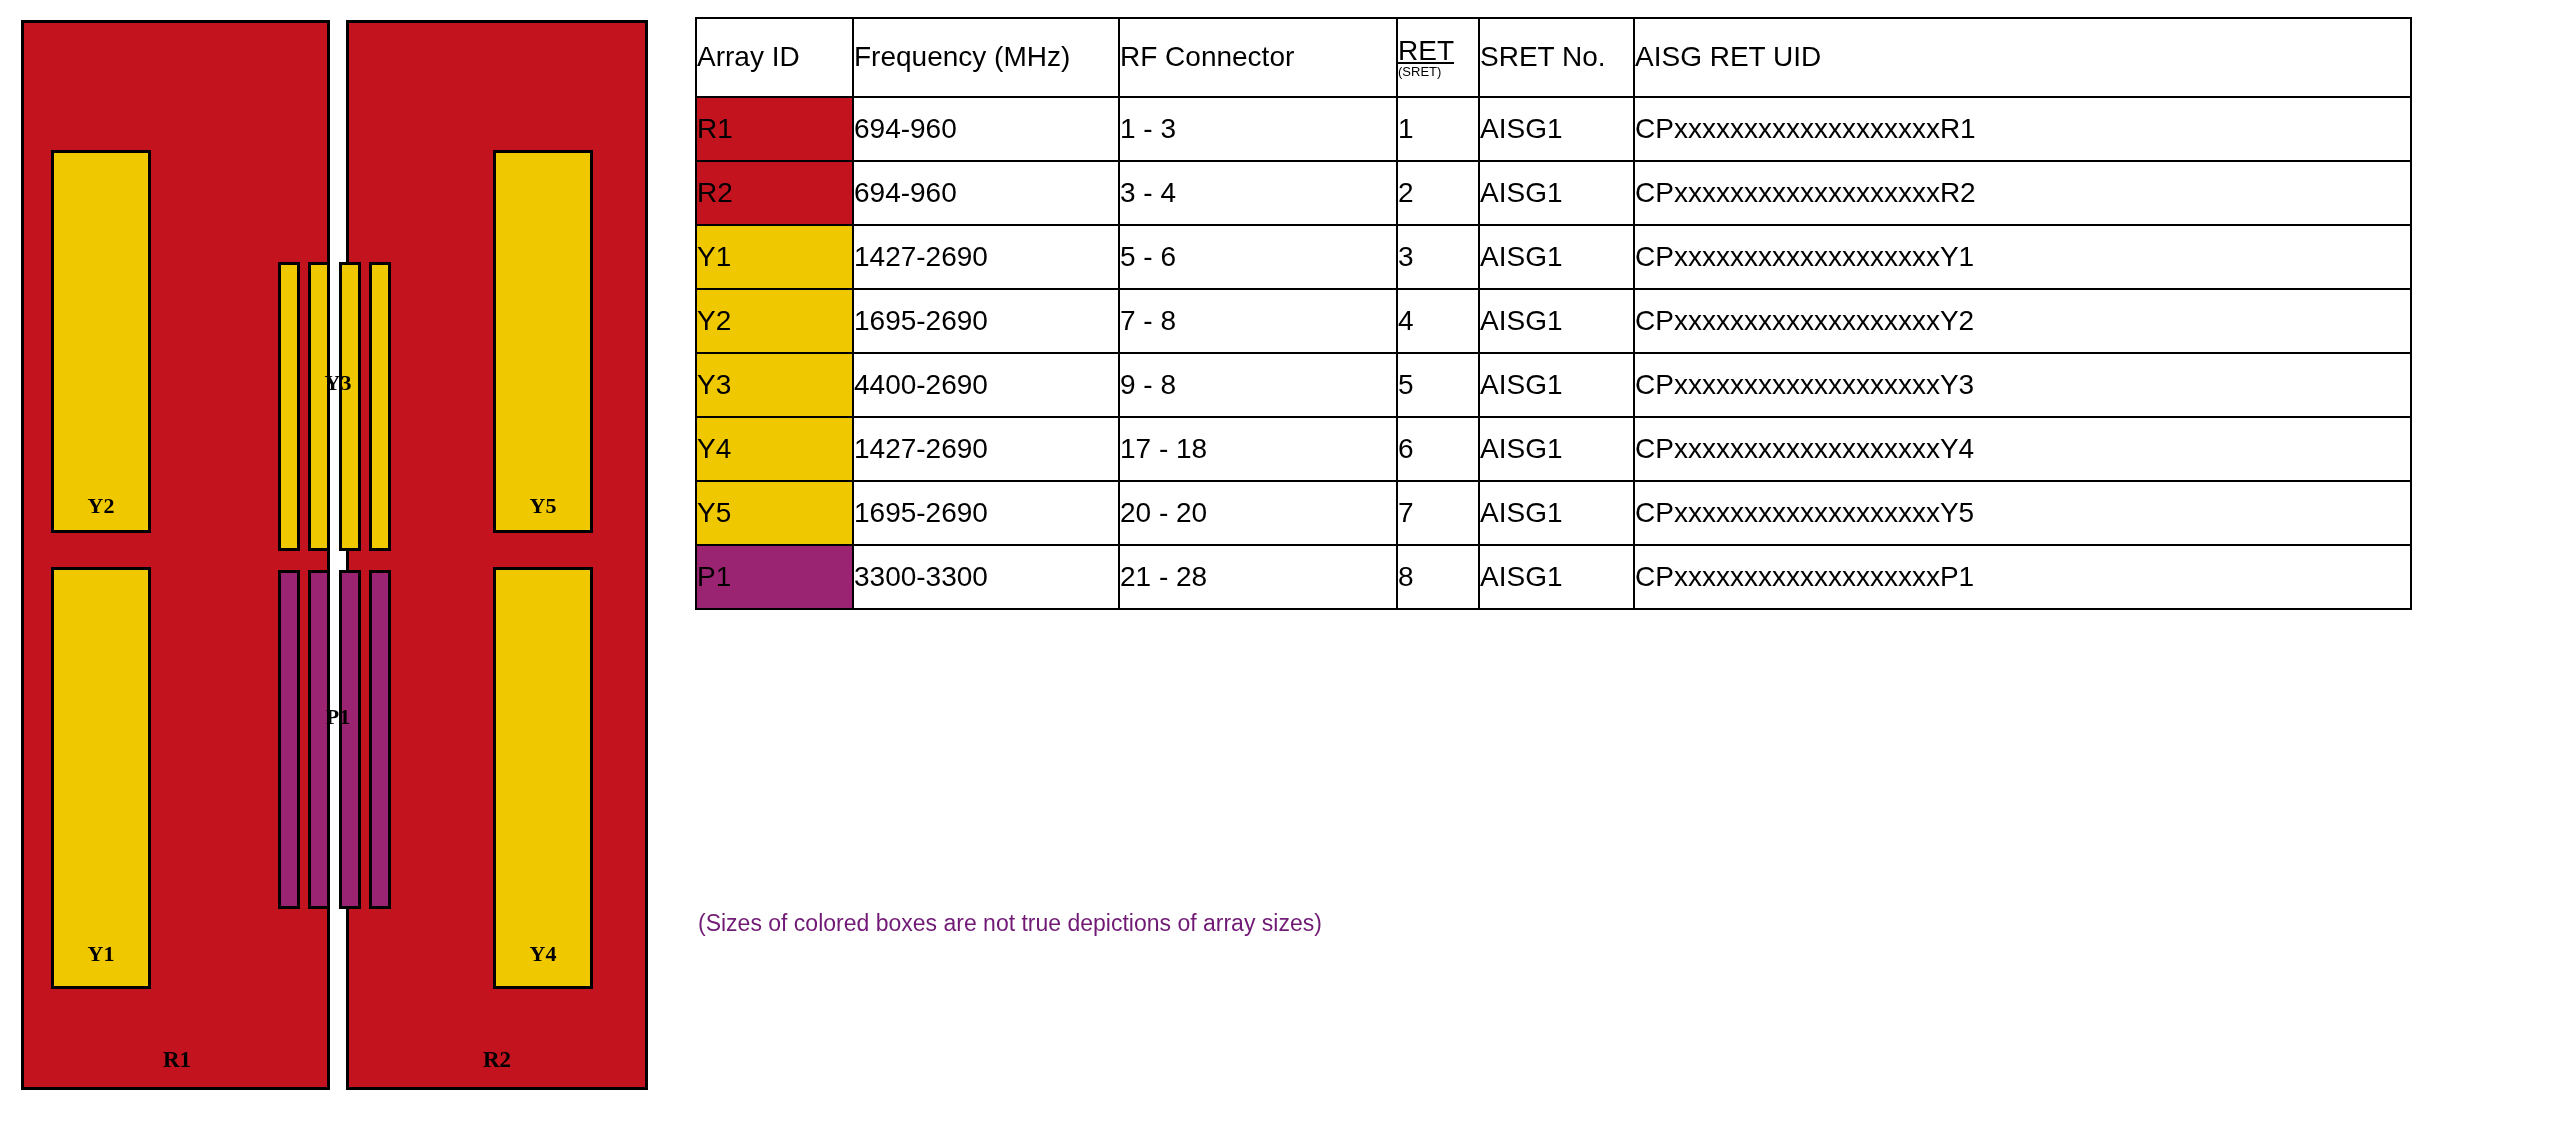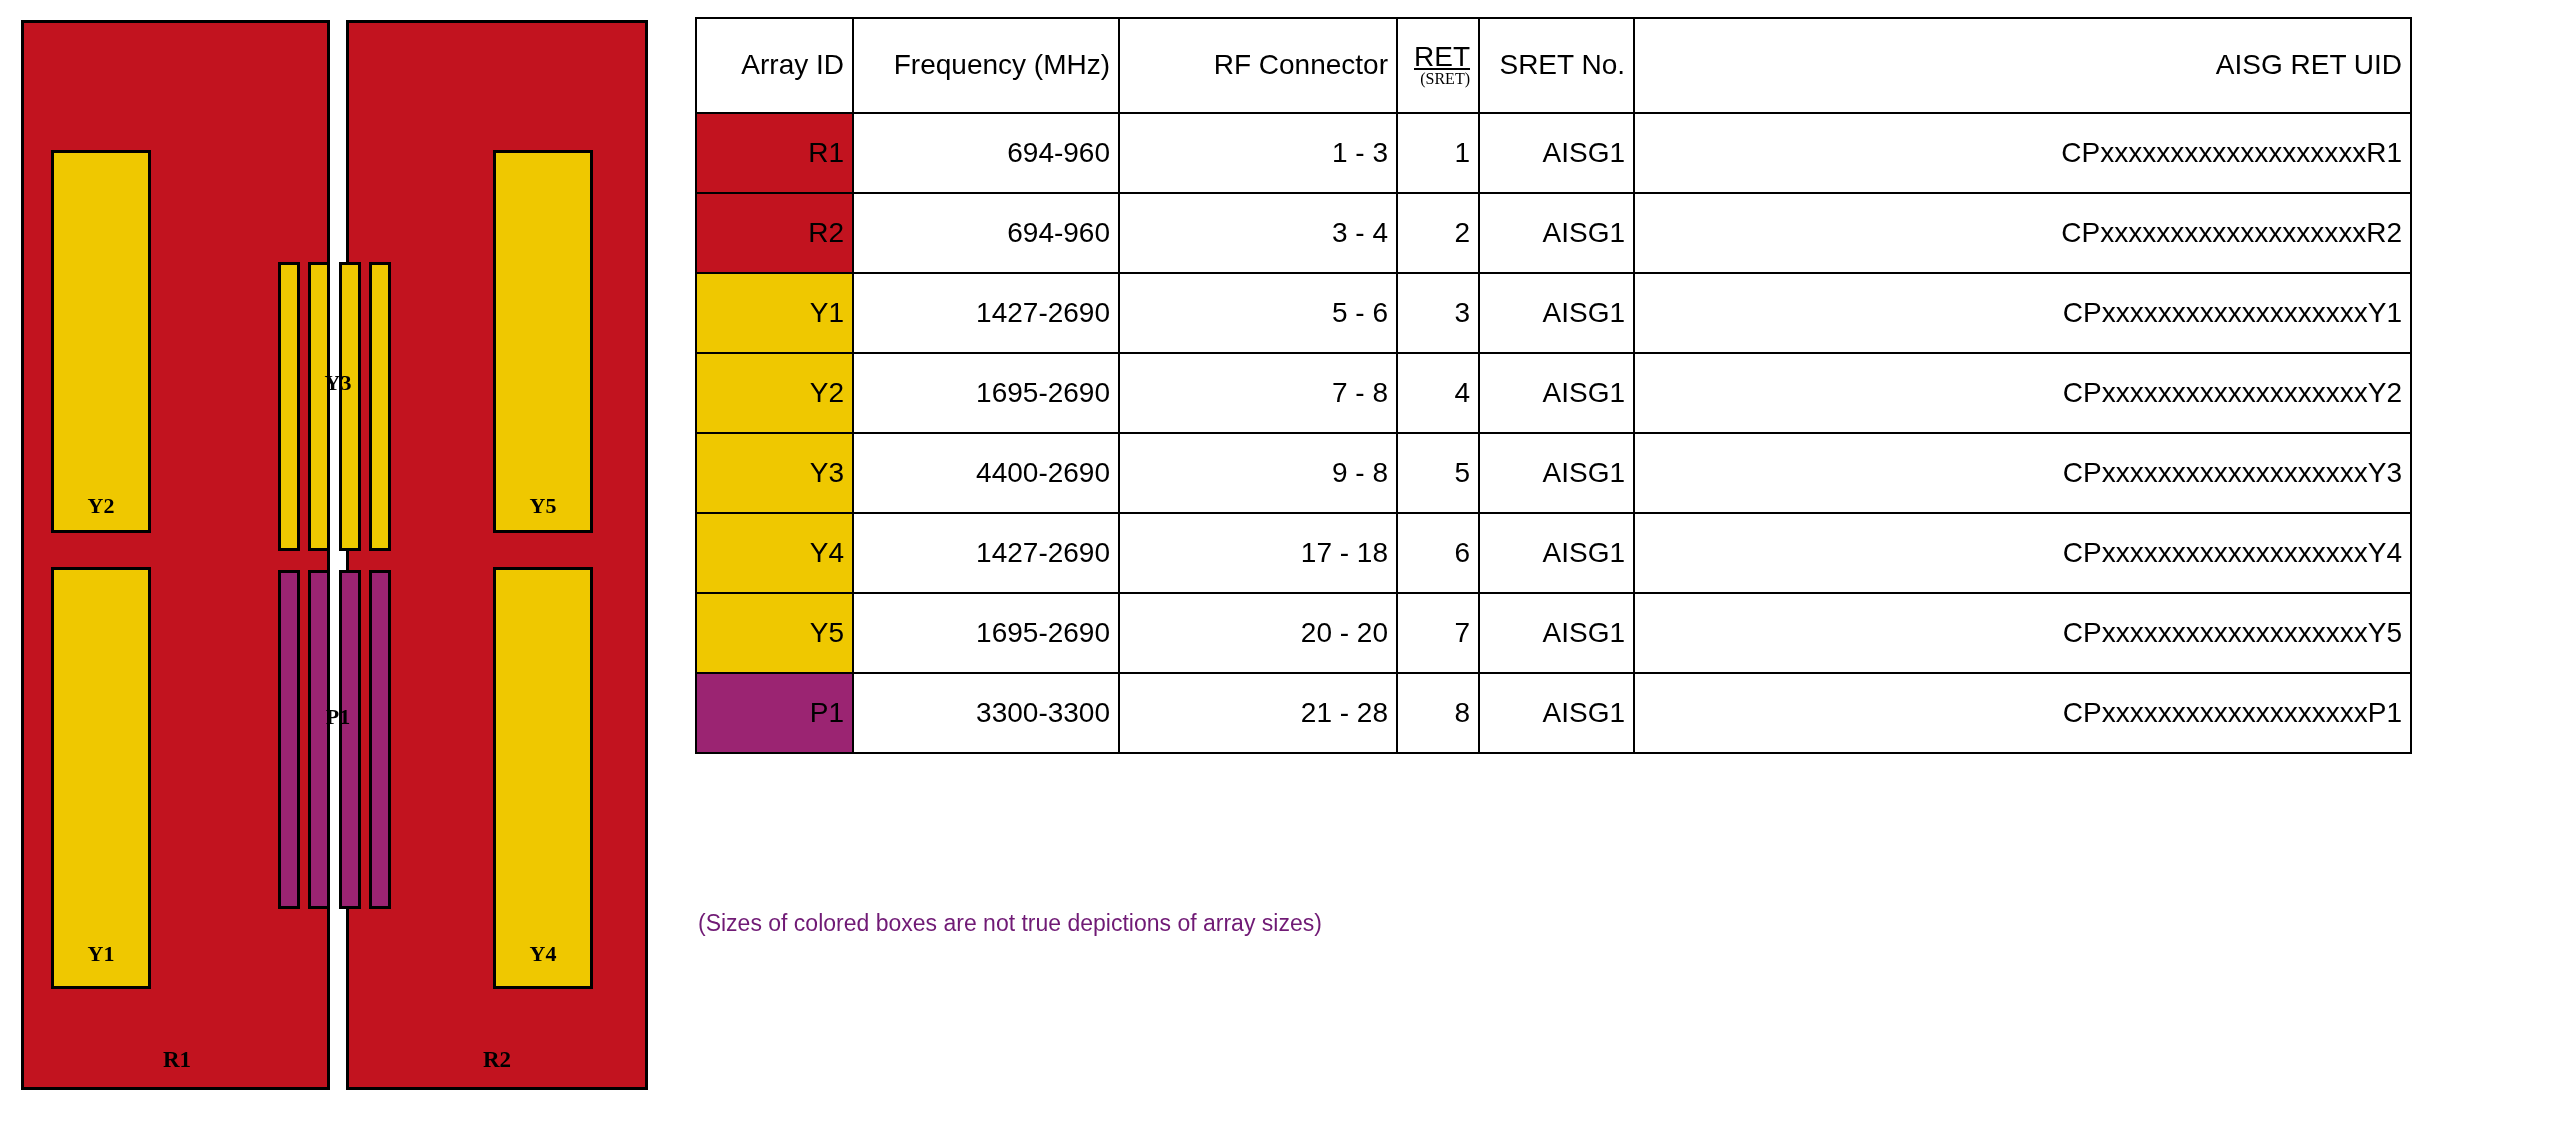--- a/index.html
+++ b/index.html
@@ -88,44 +88,44 @@
     width: 1715px;
   }
   table.spec {
     border-collapse: collapse;
     table-layout: fixed;
     width: 1715px;
     background: #fff;
   }
   table.spec th, table.spec td {
     border: 2.8px solid #000;
-    text-align: right;
+    text-align: left;
     vertical-align: middle;
     color: #000;
     font-weight: normal;
-    padding: 8px;
+    padding: 0;
   }
   table.spec thead th {
     height: 77px;
     font-size: 28px;
     line-height: 1.05;
   }
   table.spec tbody td {
     height: 62px;
     font-size: 28px;
   }
   .col-arrayid  { width: 157px; }
   .col-freq     { width: 266px; }
   .col-rfconn   { width: 278px; }
   .col-ret      { width: 82px; }
   .col-aisgno   { width: 155px; }
   .col-uid      { width: 777px; }
 
   .ret-head-main { display: block; font-size: 28px; text-decoration: underline; }
-  .ret-head-sub  { display: block; font-size: 16px; margin-top: 0; font-family: Liberation Serif, serif; }
+  .ret-head-sub  { display: block; font-size: 13px; margin-top: 0; }
 
   td.id-cell { font-size: 28px; }
   td.id-red    { background: var(--red); }
   td.id-yellow { background: var(--yellow); }
   td.id-purple { background: var(--purple); }
 
   #footnote {
     position: absolute;
     left: 698px;
     top: 910px;

